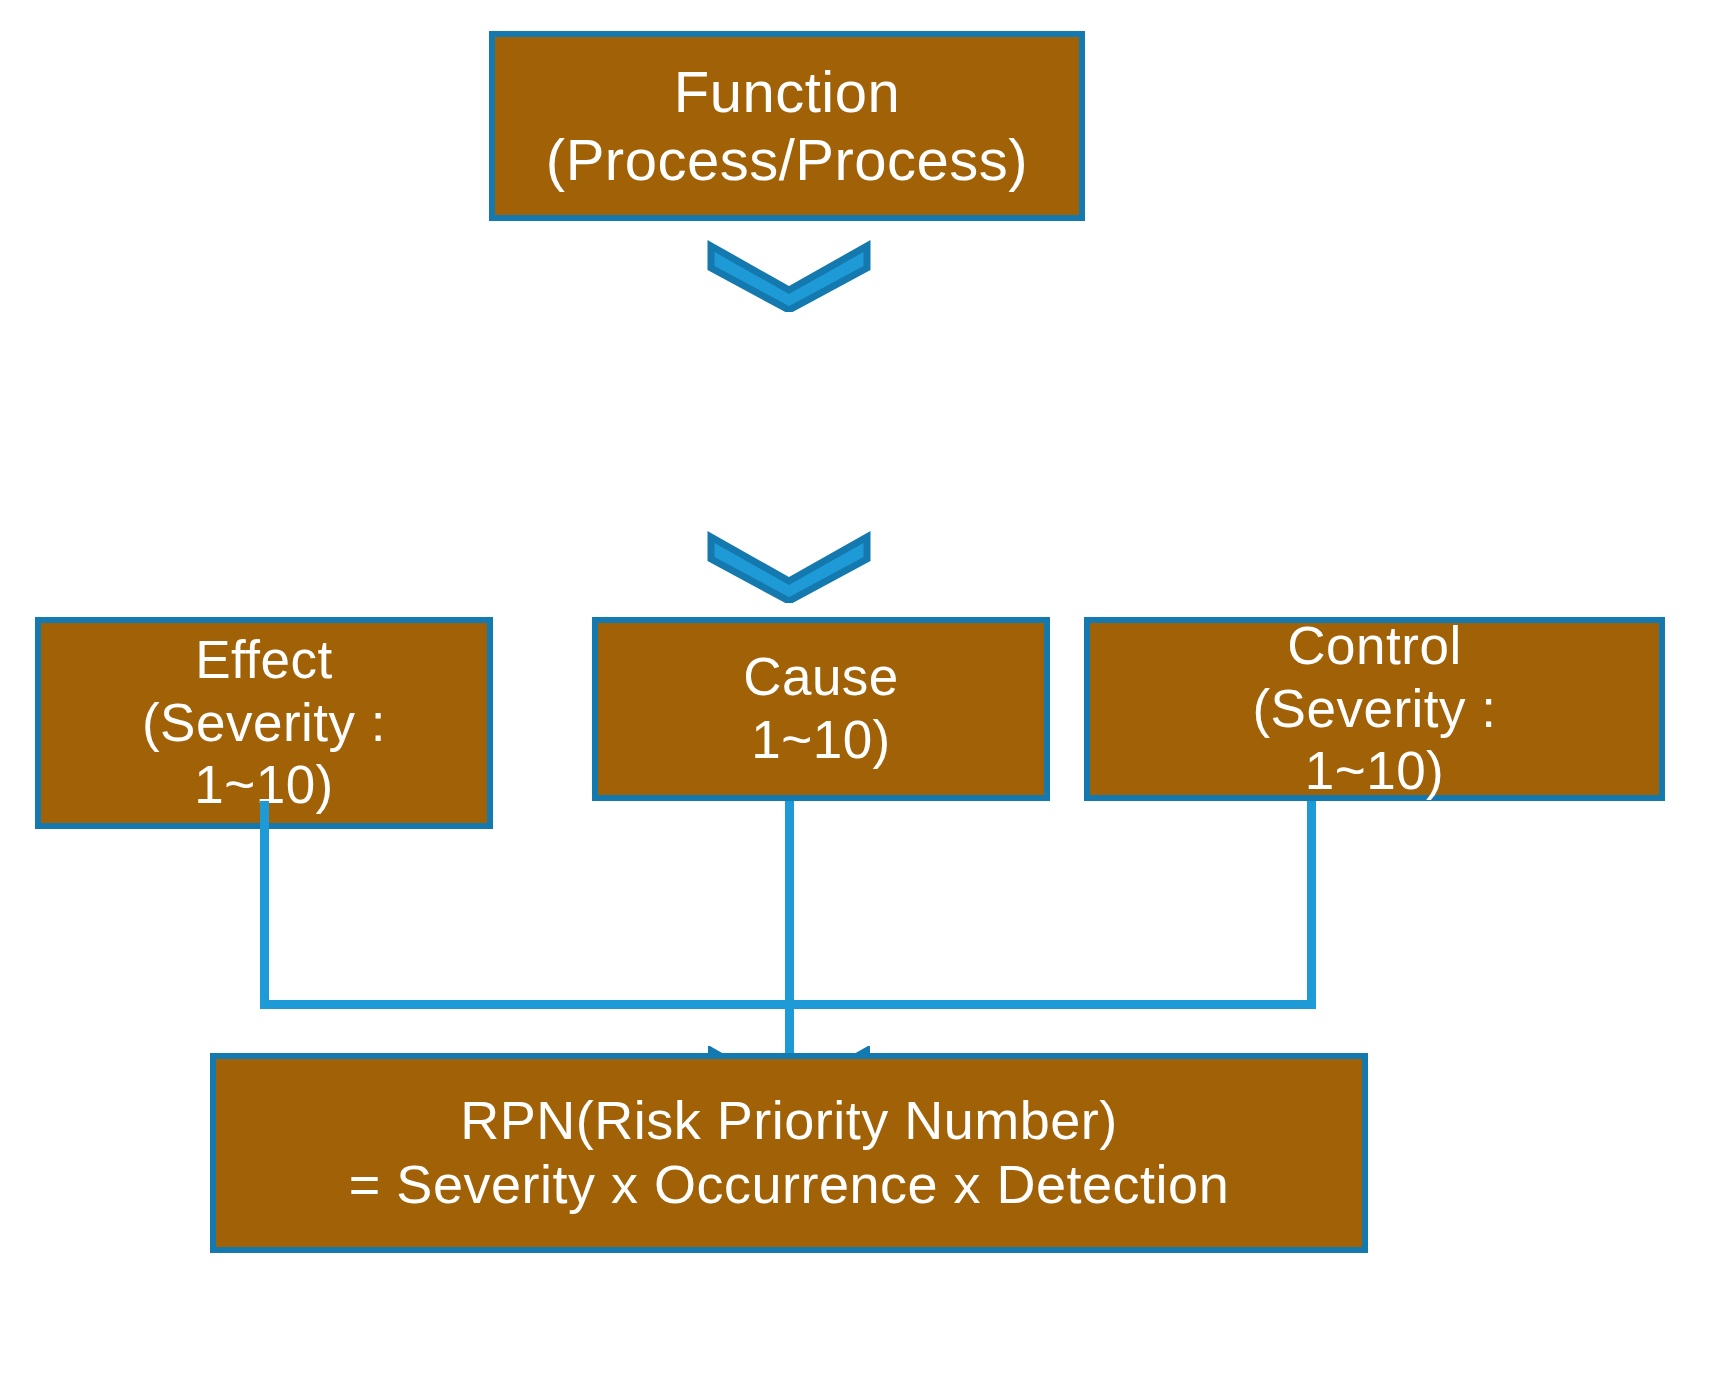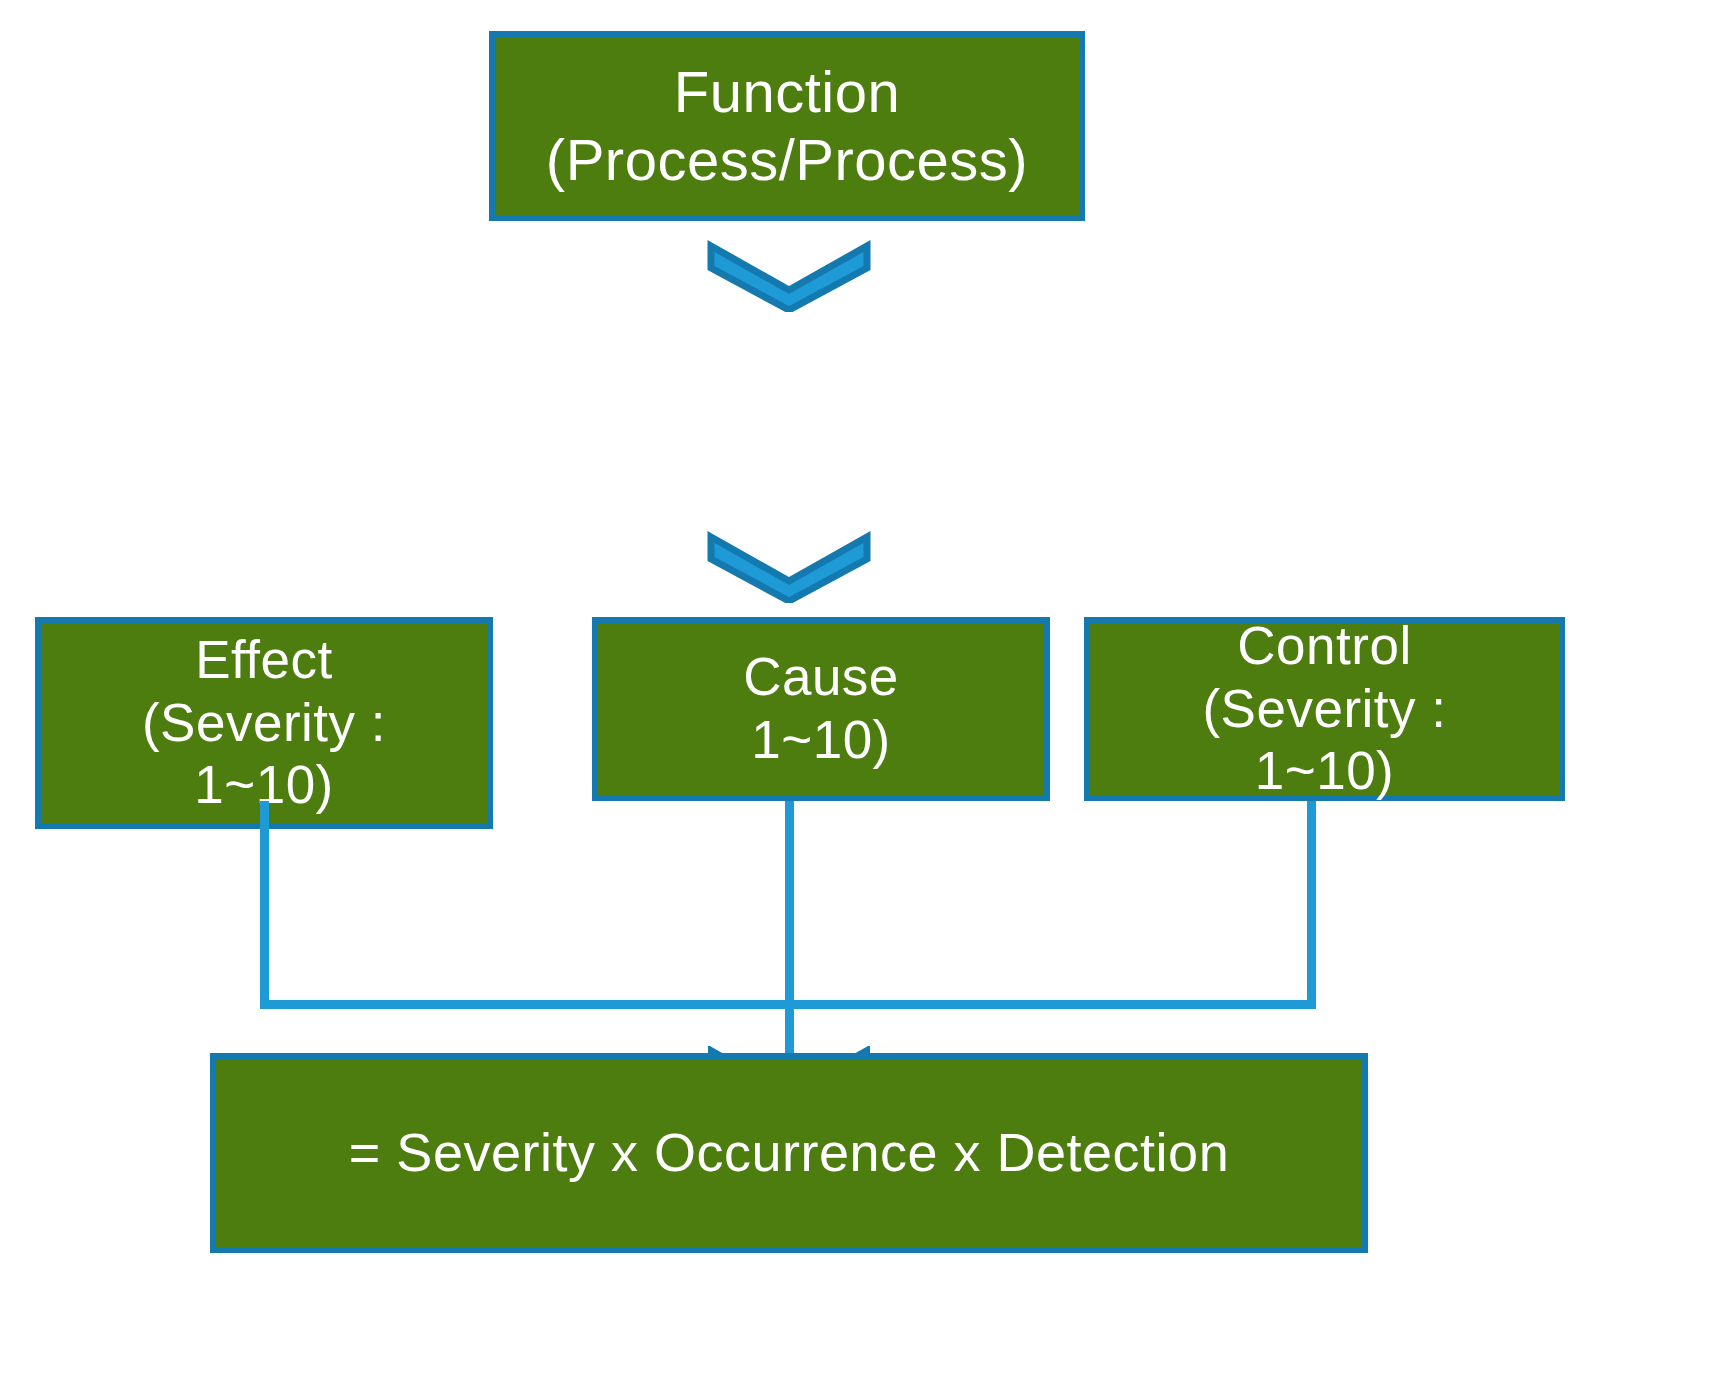--- a/index.html
+++ b/index.html
@@ -13,21 +13,21 @@
   #canvas {
     position: relative;
     width: 1715px;
     height: 1386px;
     background: #ffffff;
     overflow: hidden;
   }
   .node {
     position: absolute;
     box-sizing: border-box;
-    background: #4d7c0f;
+    background: #a16207;
     border: 6px solid #1379ae;
     color: #ffffff;
     display: flex;
     align-items: center;
     justify-content: center;
     text-align: center;
     line-height: 1.18;
     letter-spacing: 0.5px;
     font-weight: 400;
     -webkit-font-smoothing: antialiased;
@@ -36,21 +36,21 @@
     width: 100%;
     padding: 0 10px;
     box-sizing: border-box;
   }
   .node .ln { display: block; white-space: nowrap; }
 
   #node-function { left: 489px;  top: 31px;   width: 596px;  height: 190px; font-size: 58px; }
   #node-failure  { left: 489px;  top: 325px;  width: 596px;  height: 188px; font-size: 58px; }
   #node-effect   { left: 35px;   top: 617px;  width: 458px;  height: 212px; font-size: 53px; }
   #node-cause    { left: 560px;  top: 617px;  width: 458px;  height: 184px; font-size: 53px; margin-left: 32px; }
-  #node-control  { left: 1084px; top: 617px;  width: 481px;  height: 184px; font-size: 53px; }
+  #node-control  { left: 1084px; top: 617px;  width: 581px;  height: 184px; font-size: 53px; }
   #node-rpn      { left: 210px;  top: 1053px; width: 1158px; height: 200px; font-size: 54px; }
 
   .connector {
     position: absolute;
     background: #1e9bd7;
   }
 
   .chevron { position: absolute; }
   .chevron svg { display: block; }
 </style>
@@ -111,17 +111,18 @@
   <div class="connector" id="conn-bus" style="left:260px; top:1000px; width:1056px; height:9px;"></div>
 
   <div class="chevron" id="chev-3" style="left:705px; top:1046px; width:168px; height:110px;">
     <svg width="168" height="110" viewBox="0 0 168 110" xmlns="http://www.w3.org/2000/svg">
       <path d="M6 4 L84 48 L162 4 L162 44 L84 104 L6 44 Z" fill="#1e9bd7" stroke="#1379ae" stroke-width="6" stroke-linejoin="miter"></path>
     </svg>
   </div>
 
   <div class="node" id="node-rpn">
     <div class="lines">
+      <span class="ln">RPN(Risk Priority Number)</span>
       <span class="ln">= Severity x Occurrence x Detection</span>
     </div>
   </div>
 
 </div>
 
 </body></html>

